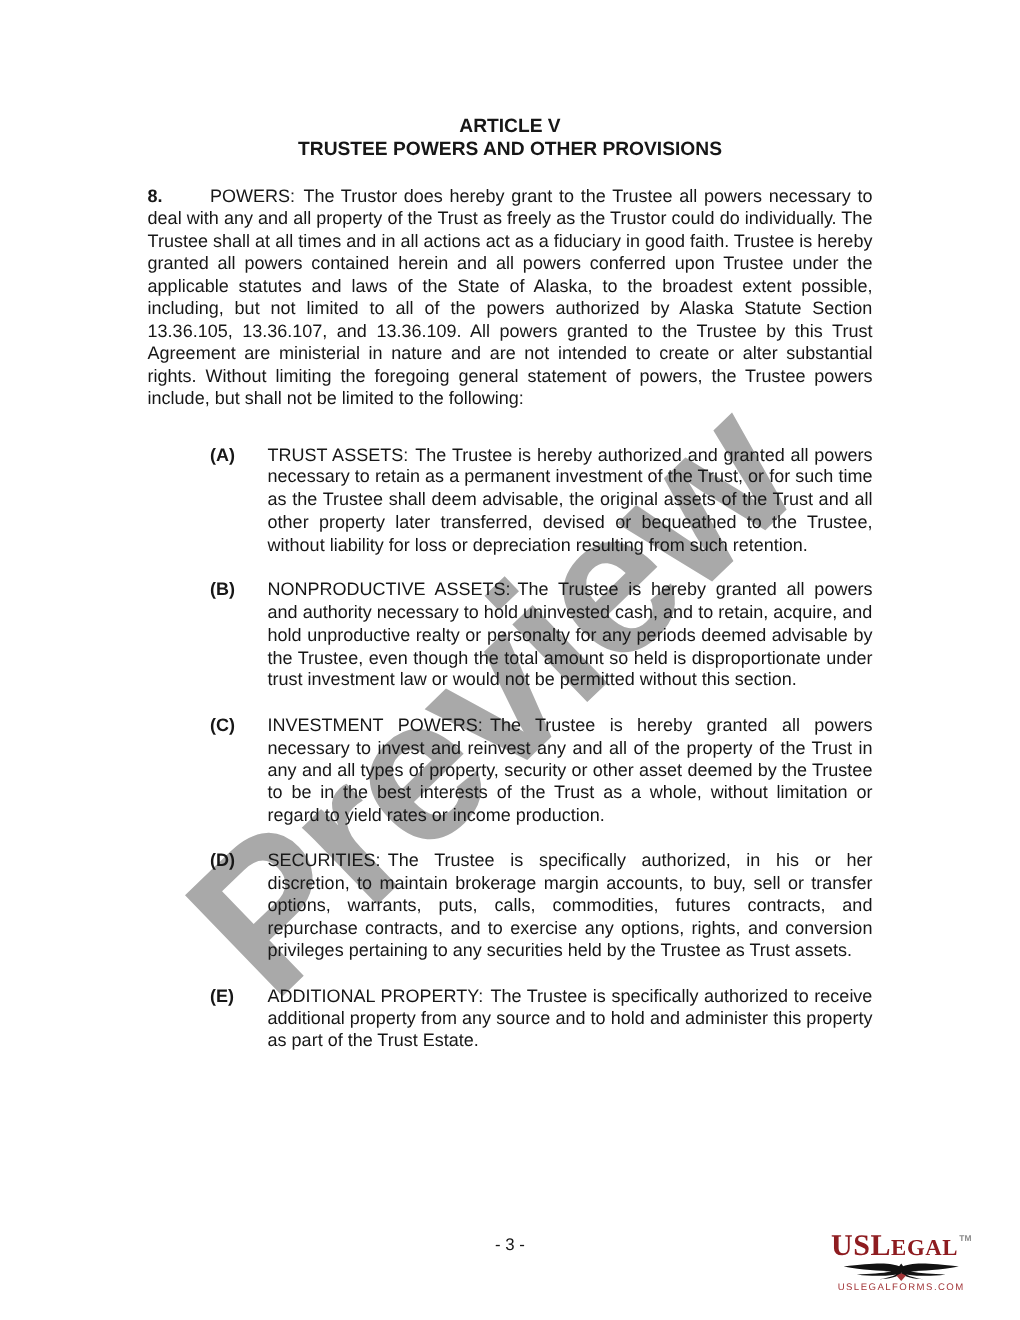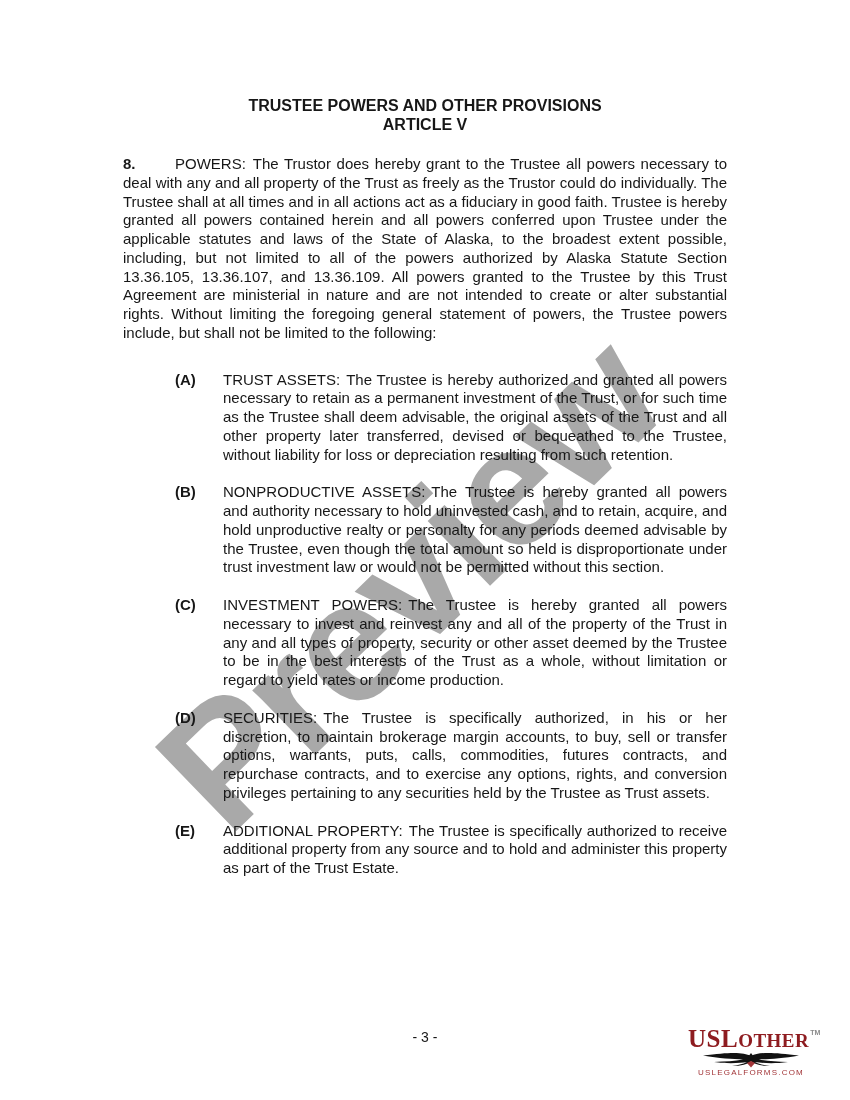--- a/index.html
+++ b/index.html
@@ -89,22 +89,22 @@
 </head>
 <body>
 
 <div class="page">
 
   <div class="watermark">Preview</div>
 
   <div class="content">
 
     <div class="title">
+      <div>ARTICLE V</div>
       <div>TRUSTEE POWERS AND OTHER PROVISIONS</div>
-      <div>ARTICLE V</div>
     </div>
 
     <p class="para8"><span class="pnum">8.</span><span class="phead">POWERS:</span><span>The Trustor does hereby grant to the Trustee all powers necessary to deal with any and all property of the Trust as freely as the Trustor could do individually. The Trustee shall at all times and in all actions act as a fiduciary in good faith.  Trustee is hereby granted all powers contained herein and all powers conferred upon Trustee under the applicable statutes and laws of the State of Alaska, to the broadest extent possible, including, but not limited to all of the powers authorized by Alaska Statute Section 13.36.105, 13.36.107, and 13.36.109. All powers granted to the Trustee by this Trust Agreement are ministerial in nature and are not intended to create or alter substantial rights. Without limiting the foregoing general statement of powers, the Trustee powers include, but shall not be limited to the following:</span></p>
 
     <div class="subs">
 
       <div class="sub">
         <span class="slabel">(A)</span><span class="shead">TRUST ASSETS:</span><span>The Trustee is hereby authorized and granted all powers necessary to retain as a permanent investment of the Trust, or for such time as the Trustee shall deem advisable, the original assets of the Trust and all other property later transferred, devised or bequeathed to the Trustee, without liability for loss or depreciation resulting from such retention.</span>
       </div>
 
@@ -123,21 +123,21 @@
       <div class="sub">
         <span class="slabel">(E)</span><span class="shead">ADDITIONAL PROPERTY:</span><span>The Trustee is specifically authorized to receive additional property from any source and to hold and administer this property as part of the Trust Estate.</span>
       </div>
 
     </div>
   </div>
 
   <div class="pageno">- 3 -</div>
 
   <div class="logo">
-    <div class="brand"><span class="big">USL</span><span class="small">OTHER</span><span class="tm">TM</span></div>
+    <div class="brand"><span class="big">USL</span><span class="small">EGAL</span><span class="tm">TM</span></div>
     <svg class="eagle" width="100" height="16" viewBox="0 0 100 16">
       <path d="M50 4 C42 0 30 0 2 3.5 C18 6.5 32 7 42 7.5 C34 9 24 9.5 13 10 C27 12 40 11 46 10 C42 12 36 13.5 31 14 C40 14 47 12 50 9.5 Z" fill="#121212"></path>
       <path d="M50 4 C58 0 70 0 98 3.5 C82 6.5 68 7 58 7.5 C66 9 76 9.5 87 10 C73 12 60 11 54 10 C58 12 64 13.5 69 14 C60 14 53 12 50 9.5 Z" fill="#121212"></path>
       <path d="M50 1 L53 5 L50 8.5 L47 5 Z" fill="#121212"></path>
       <path d="M50 9 L54 11 L50 15.5 L46 11 Z" fill="#a23538"></path>
     </svg>
     <div class="site">USLEGALFORMS.COM</div>
   </div>
 
 </div>

